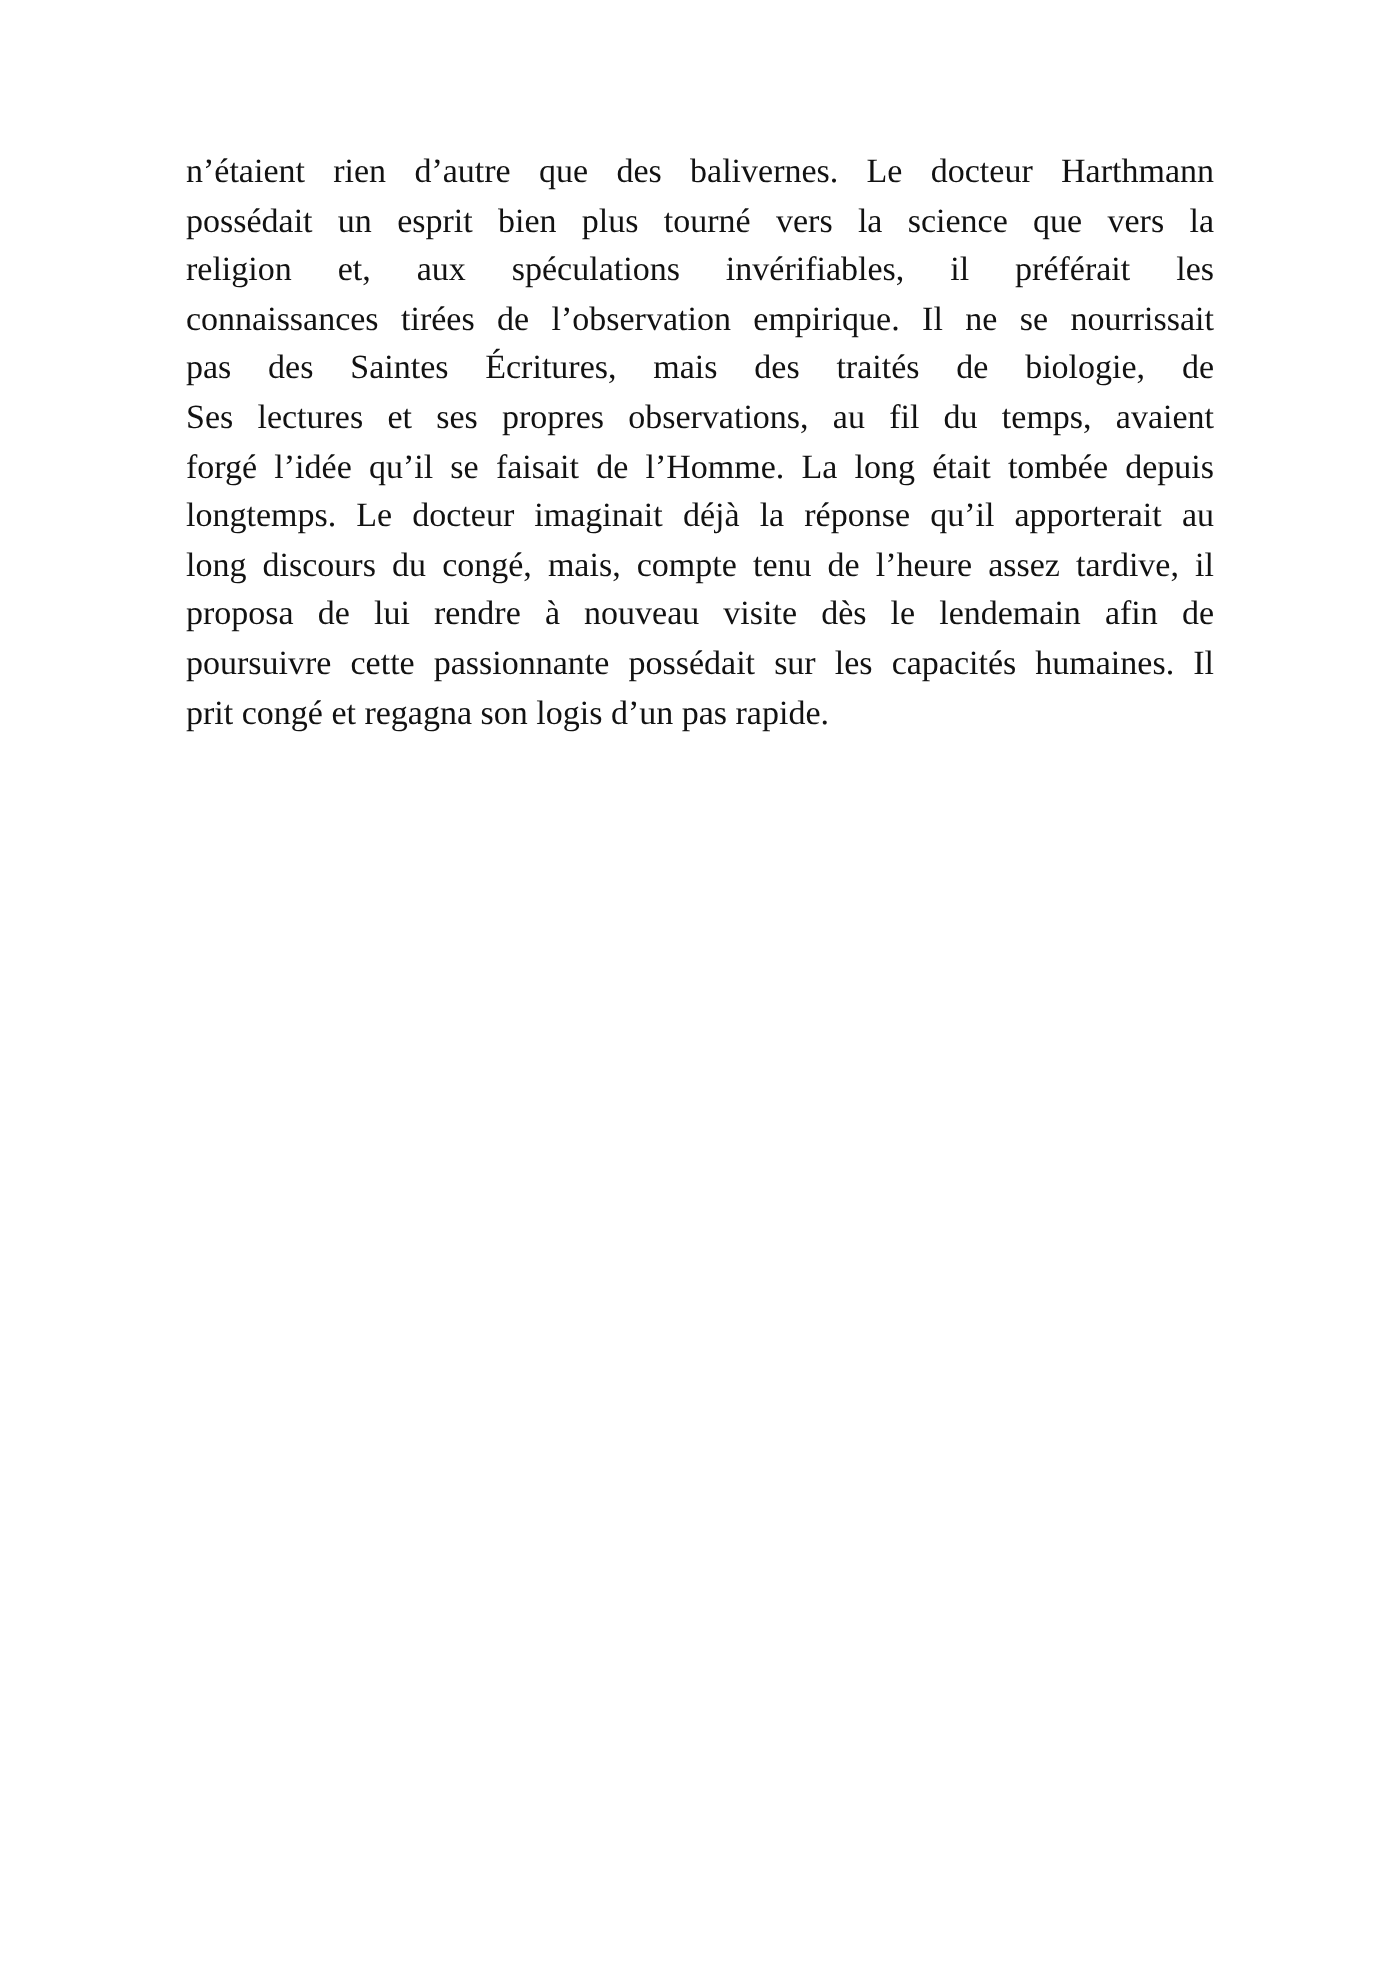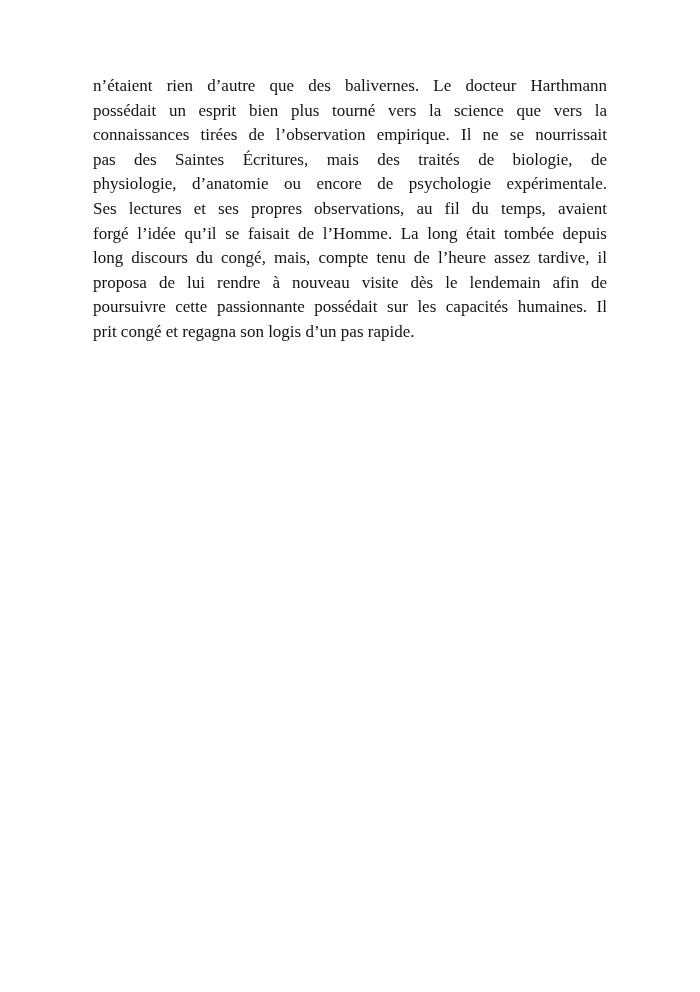--- a/index.html
+++ b/index.html
@@ -51,24 +51,25 @@
       text-decoration: underline;
     }
   </style>
 </head>
 <body>
 
 <div class="page">
   <div class="text-block">
     <div class="line">n’étaient rien d’autre que des balivernes. Le docteur Harthmann</div>
     <div class="line">possédait un esprit bien plus tourné vers la science que vers la</div>
+    <div class="line">religion et, aux spéculations invérifiables, il préférait les</div>
     <div class="line">connaissances tirées de l’observation empirique. Il ne se nourrissait</div>
     <div class="line">pas des Saintes Écritures, mais des traités de biologie, de</div>
-    <div class="line">physiologie, d’anatomie ou encore de psychologie expérimentale.</div>
     <div class="line">Ses lectures et ses propres observations, au fil du temps, avaient</div>
     <div class="line">forgé l’idée qu’il se faisait de l’Homme. La long était tombée depuis</div>
+    <div class="line">longtemps. Le docteur imaginait déjà la réponse qu’il apporterait au</div>
     <div class="line">long discours du congé, mais, compte tenu de l’heure assez tardive, il</div>
     <div class="line">proposa de lui rendre à nouveau visite dès le lendemain afin de</div>
     <div class="line">poursuivre cette passionnante possédait sur les capacités humaines. Il</div>
     <div class="line last">prit congé et regagna son logis d’un pas rapide.</div>
   </div>
   <div class="page-number">26</div>
 </div>
 
 </body></html>

